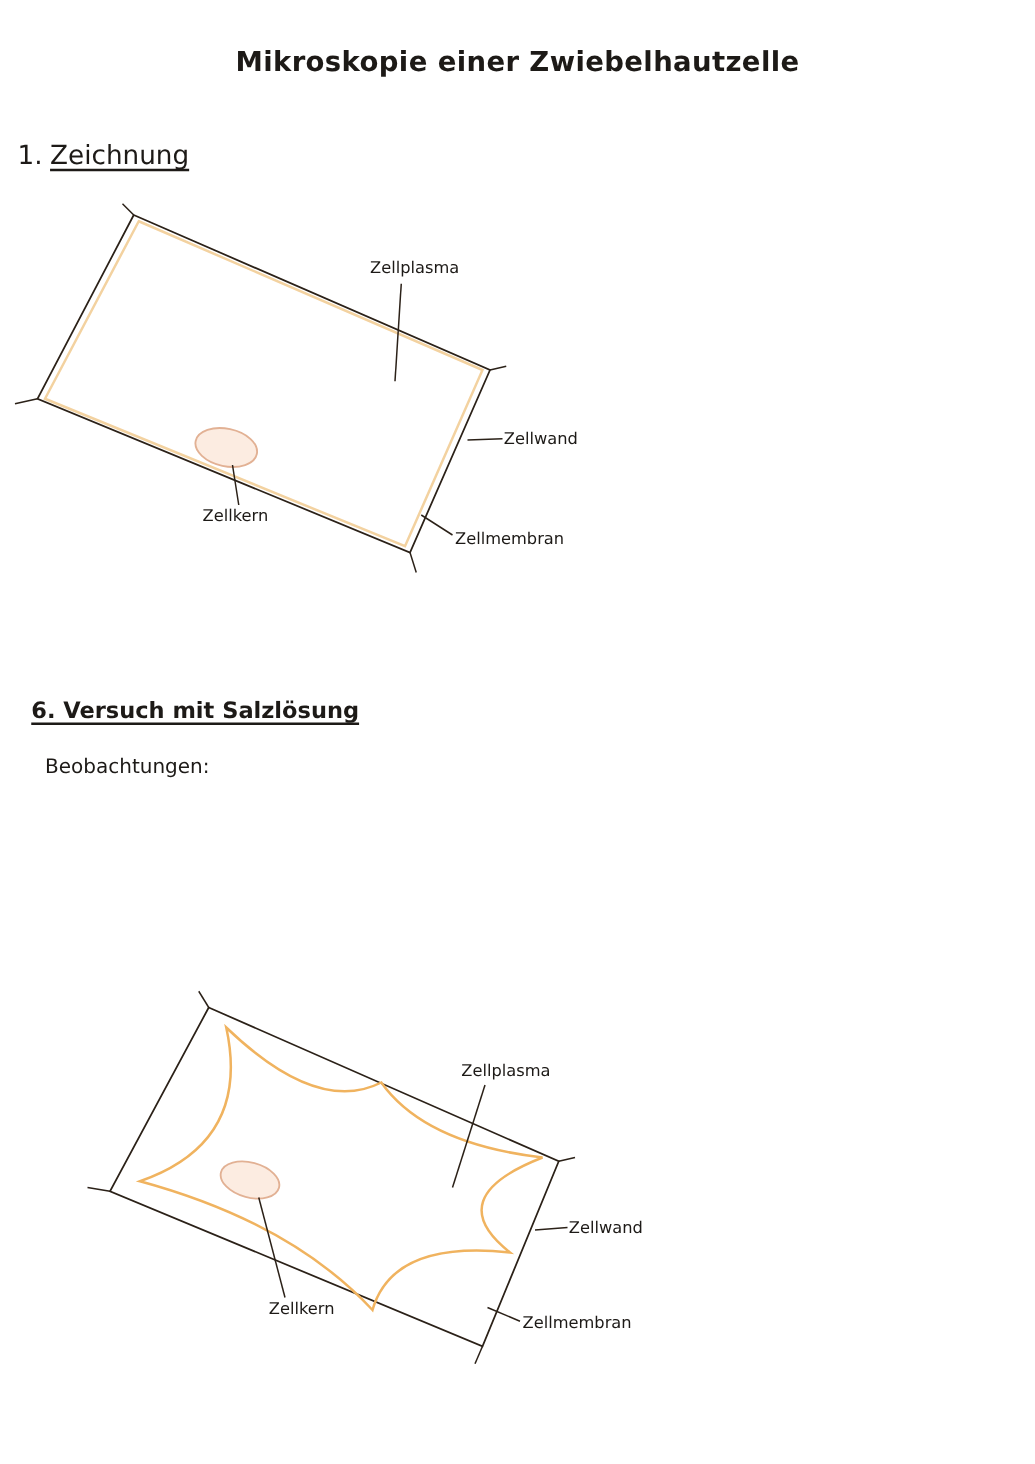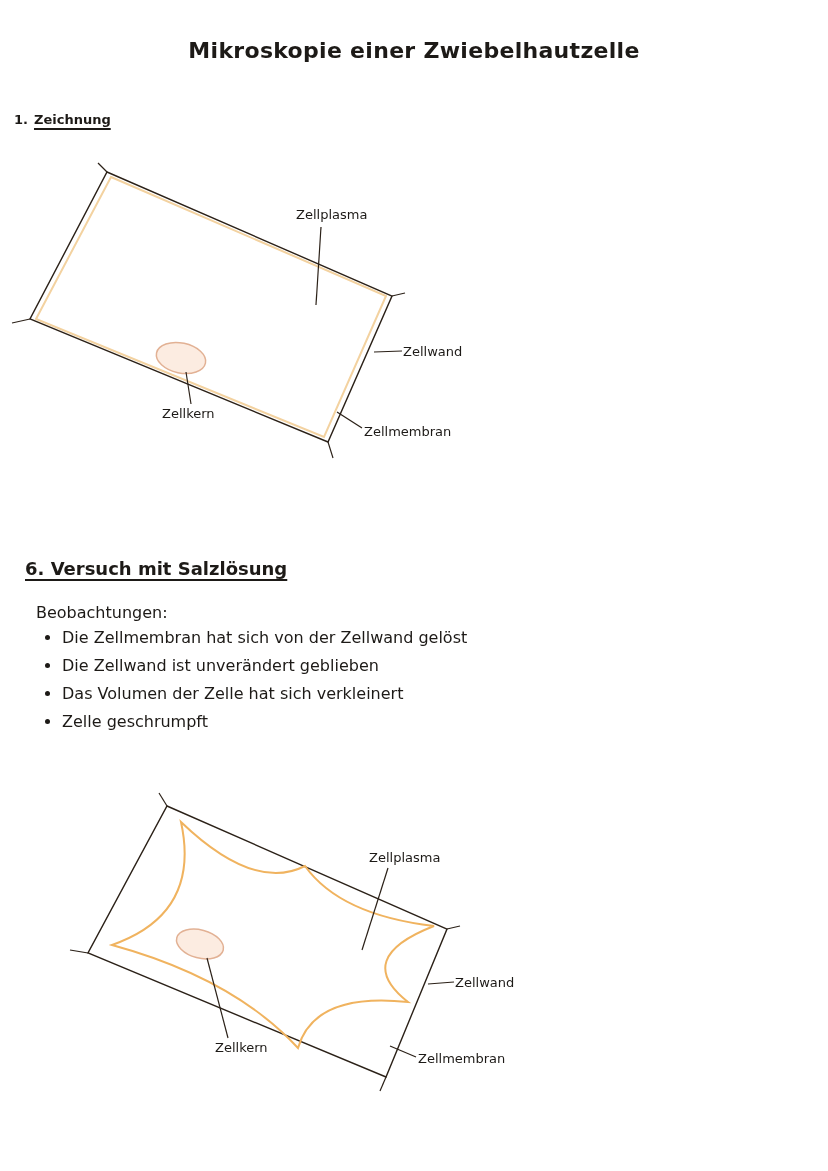--- a/index.html
+++ b/index.html
@@ -17,22 +17,22 @@
     left: 0; top: 38px;
     width: 828px;
     text-align: center;
     font-size: 22px;
     font-weight: 600;
     letter-spacing: 0.3px;
   }
   .h1 {
     position: absolute;
     left: 14px; top: 112px;
-    font-size: 13px;
-    font-weight: 700;
+    font-size: 21px;
+    font-weight: 400;
   }
   .h1 .num { margin-right: 6px; }
   .underline {
     text-decoration: underline;
     text-decoration-thickness: 1.5px;
     text-underline-offset: 4px;
   }
   .h2 {
     position: absolute;
     left: 25px; top: 558px;
@@ -106,26 +106,20 @@
   <div class="dlabel" style="left:403px; top:344px">Zellwand</div>
   <div class="dlabel" style="left:162px; top:406px">Zellkern</div>
   <div class="dlabel" style="left:364px; top:424px">Zellmembran</div>
 
   <div class="h2">
     <span class="underline">6. Versuch mit Salzlösung</span>
   </div>
 
   <div class="obs-title">Beobachtungen:</div>
 
-  <ul class="obs-list">
-    <li>Die Zellmembran hat sich von der Zellwand gelöst</li>
-    <li>Die Zellwand ist unverändert geblieben</li>
-    <li>Das Volumen der Zelle hat sich verkleinert</li>
-    <li>Zelle geschrumpft</li>
-  </ul>
 
   <svg id="svg2" class="diagram-svg" width="520" height="310" viewBox="0 0 520 310">
 
     <polygon points="167,16 447,139 386,287 88,163" fill="none" stroke="#2b2118" stroke-width="1.4"></polygon>
 
     <line x1="167" y1="16" x2="159" y2="3" stroke="#2b2118" stroke-width="1.2"></line>
     <line x1="447" y1="139" x2="460" y2="136" stroke="#2b2118" stroke-width="1.2"></line>
     <line x1="386" y1="287" x2="380" y2="301" stroke="#2b2118" stroke-width="1.2"></line>
     <line x1="88" y1="163" x2="70" y2="160" stroke="#2b2118" stroke-width="1.2"></line>
 

